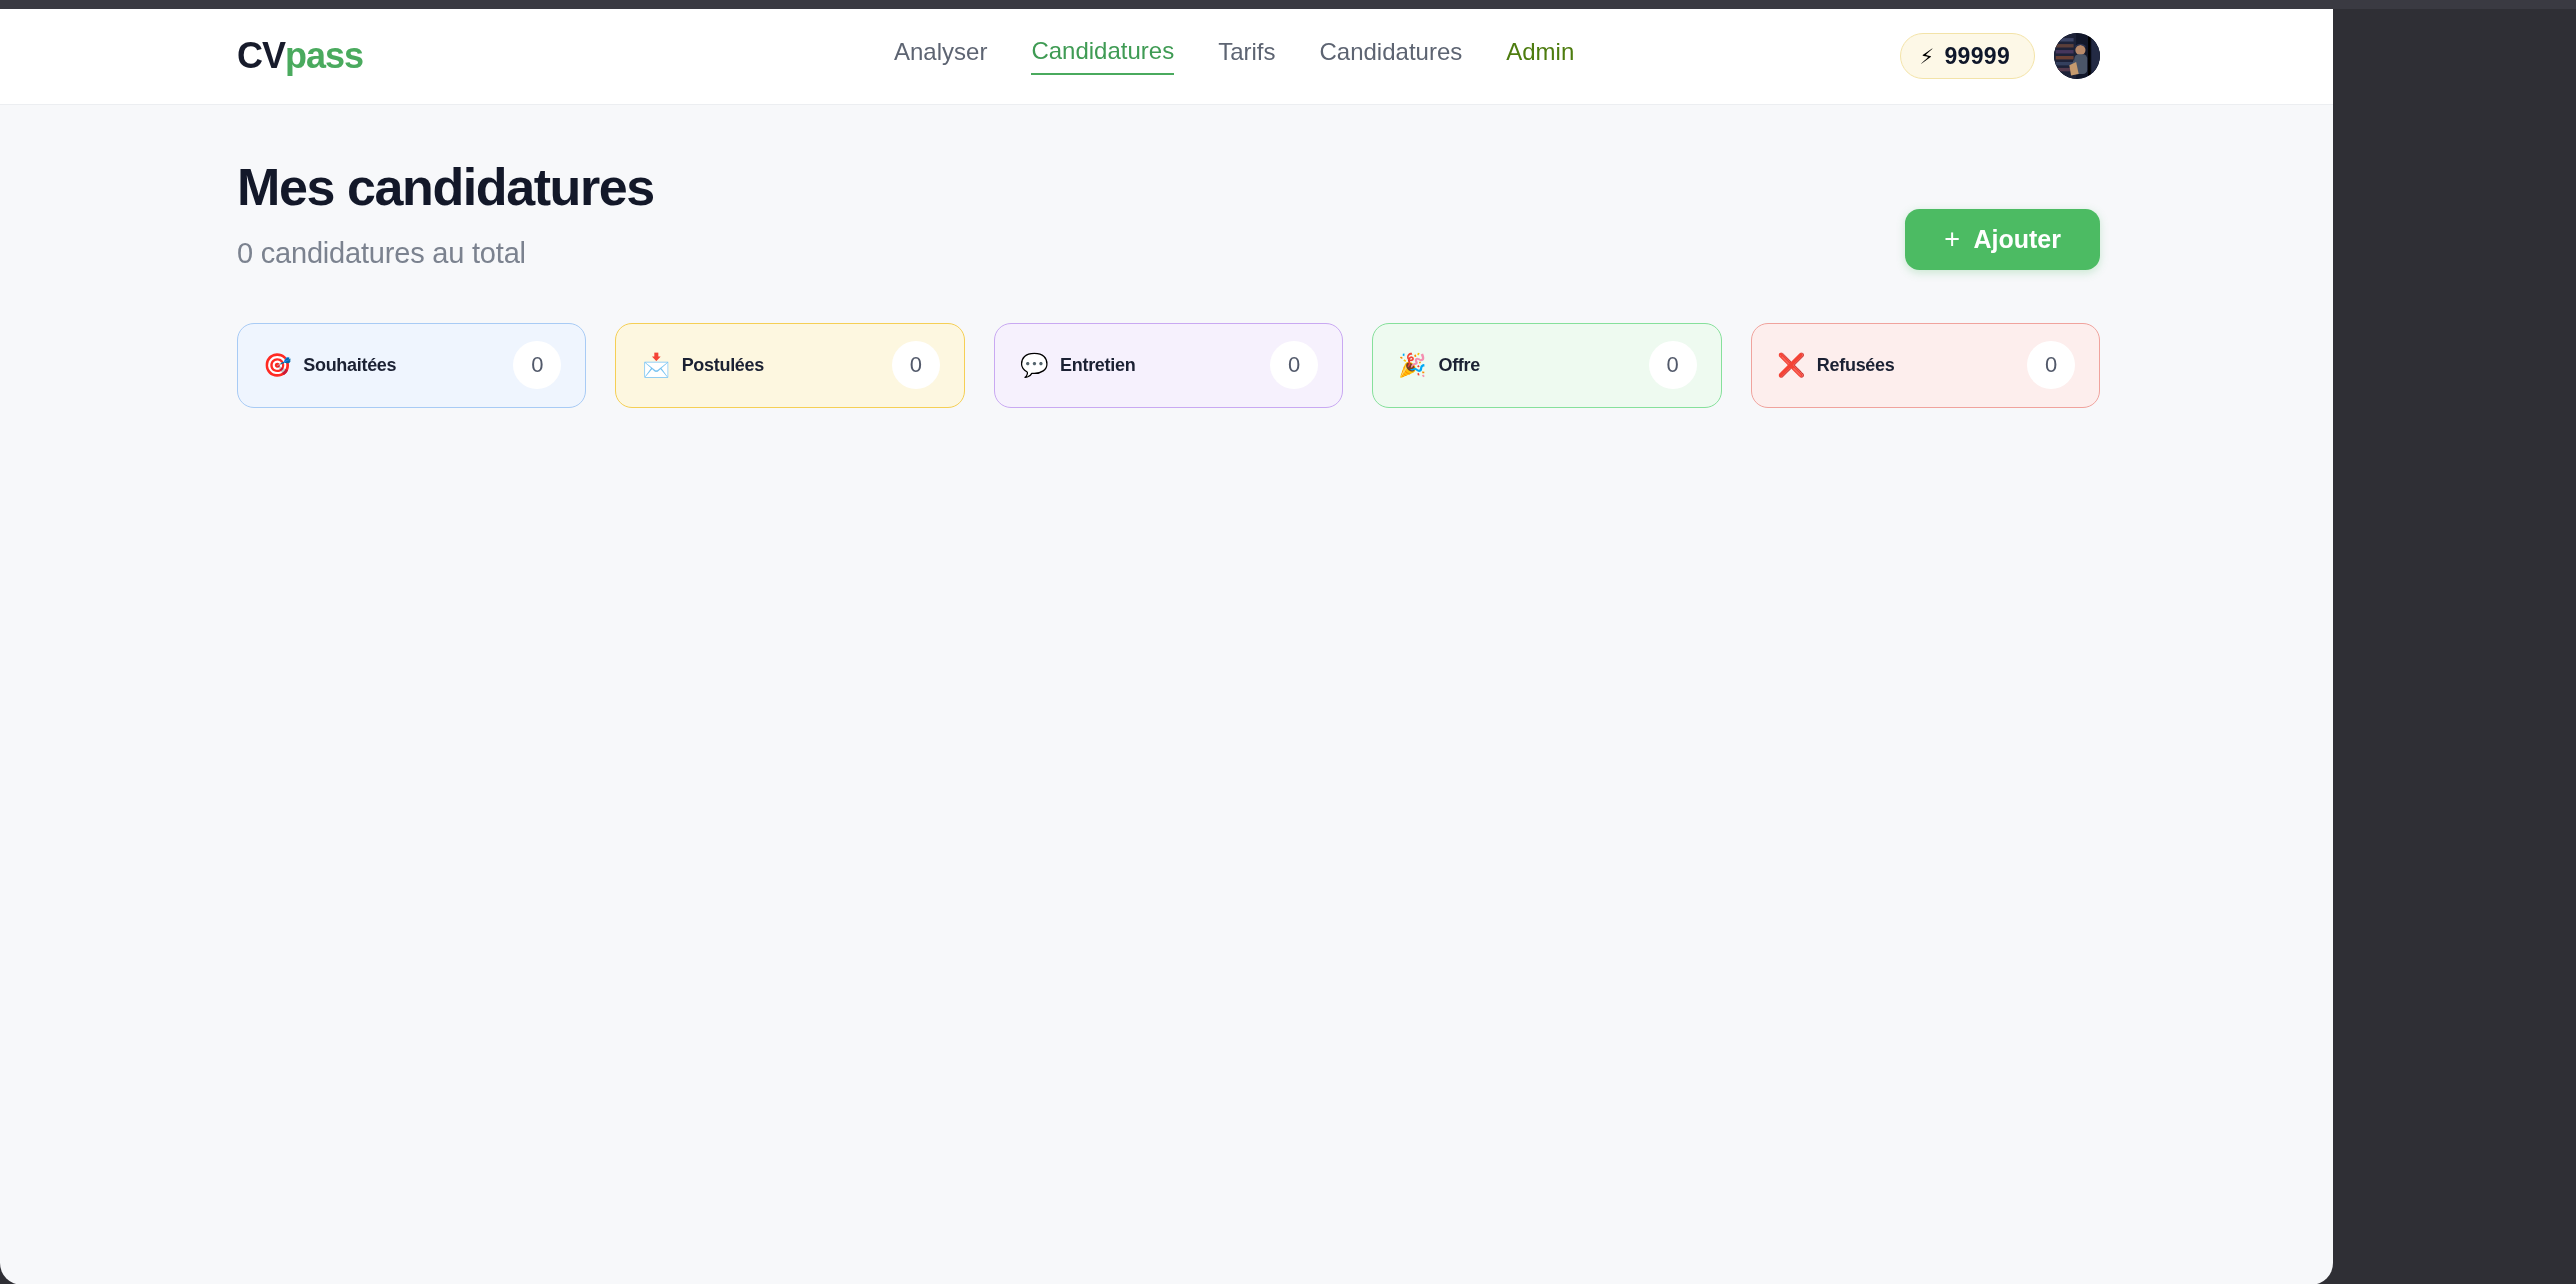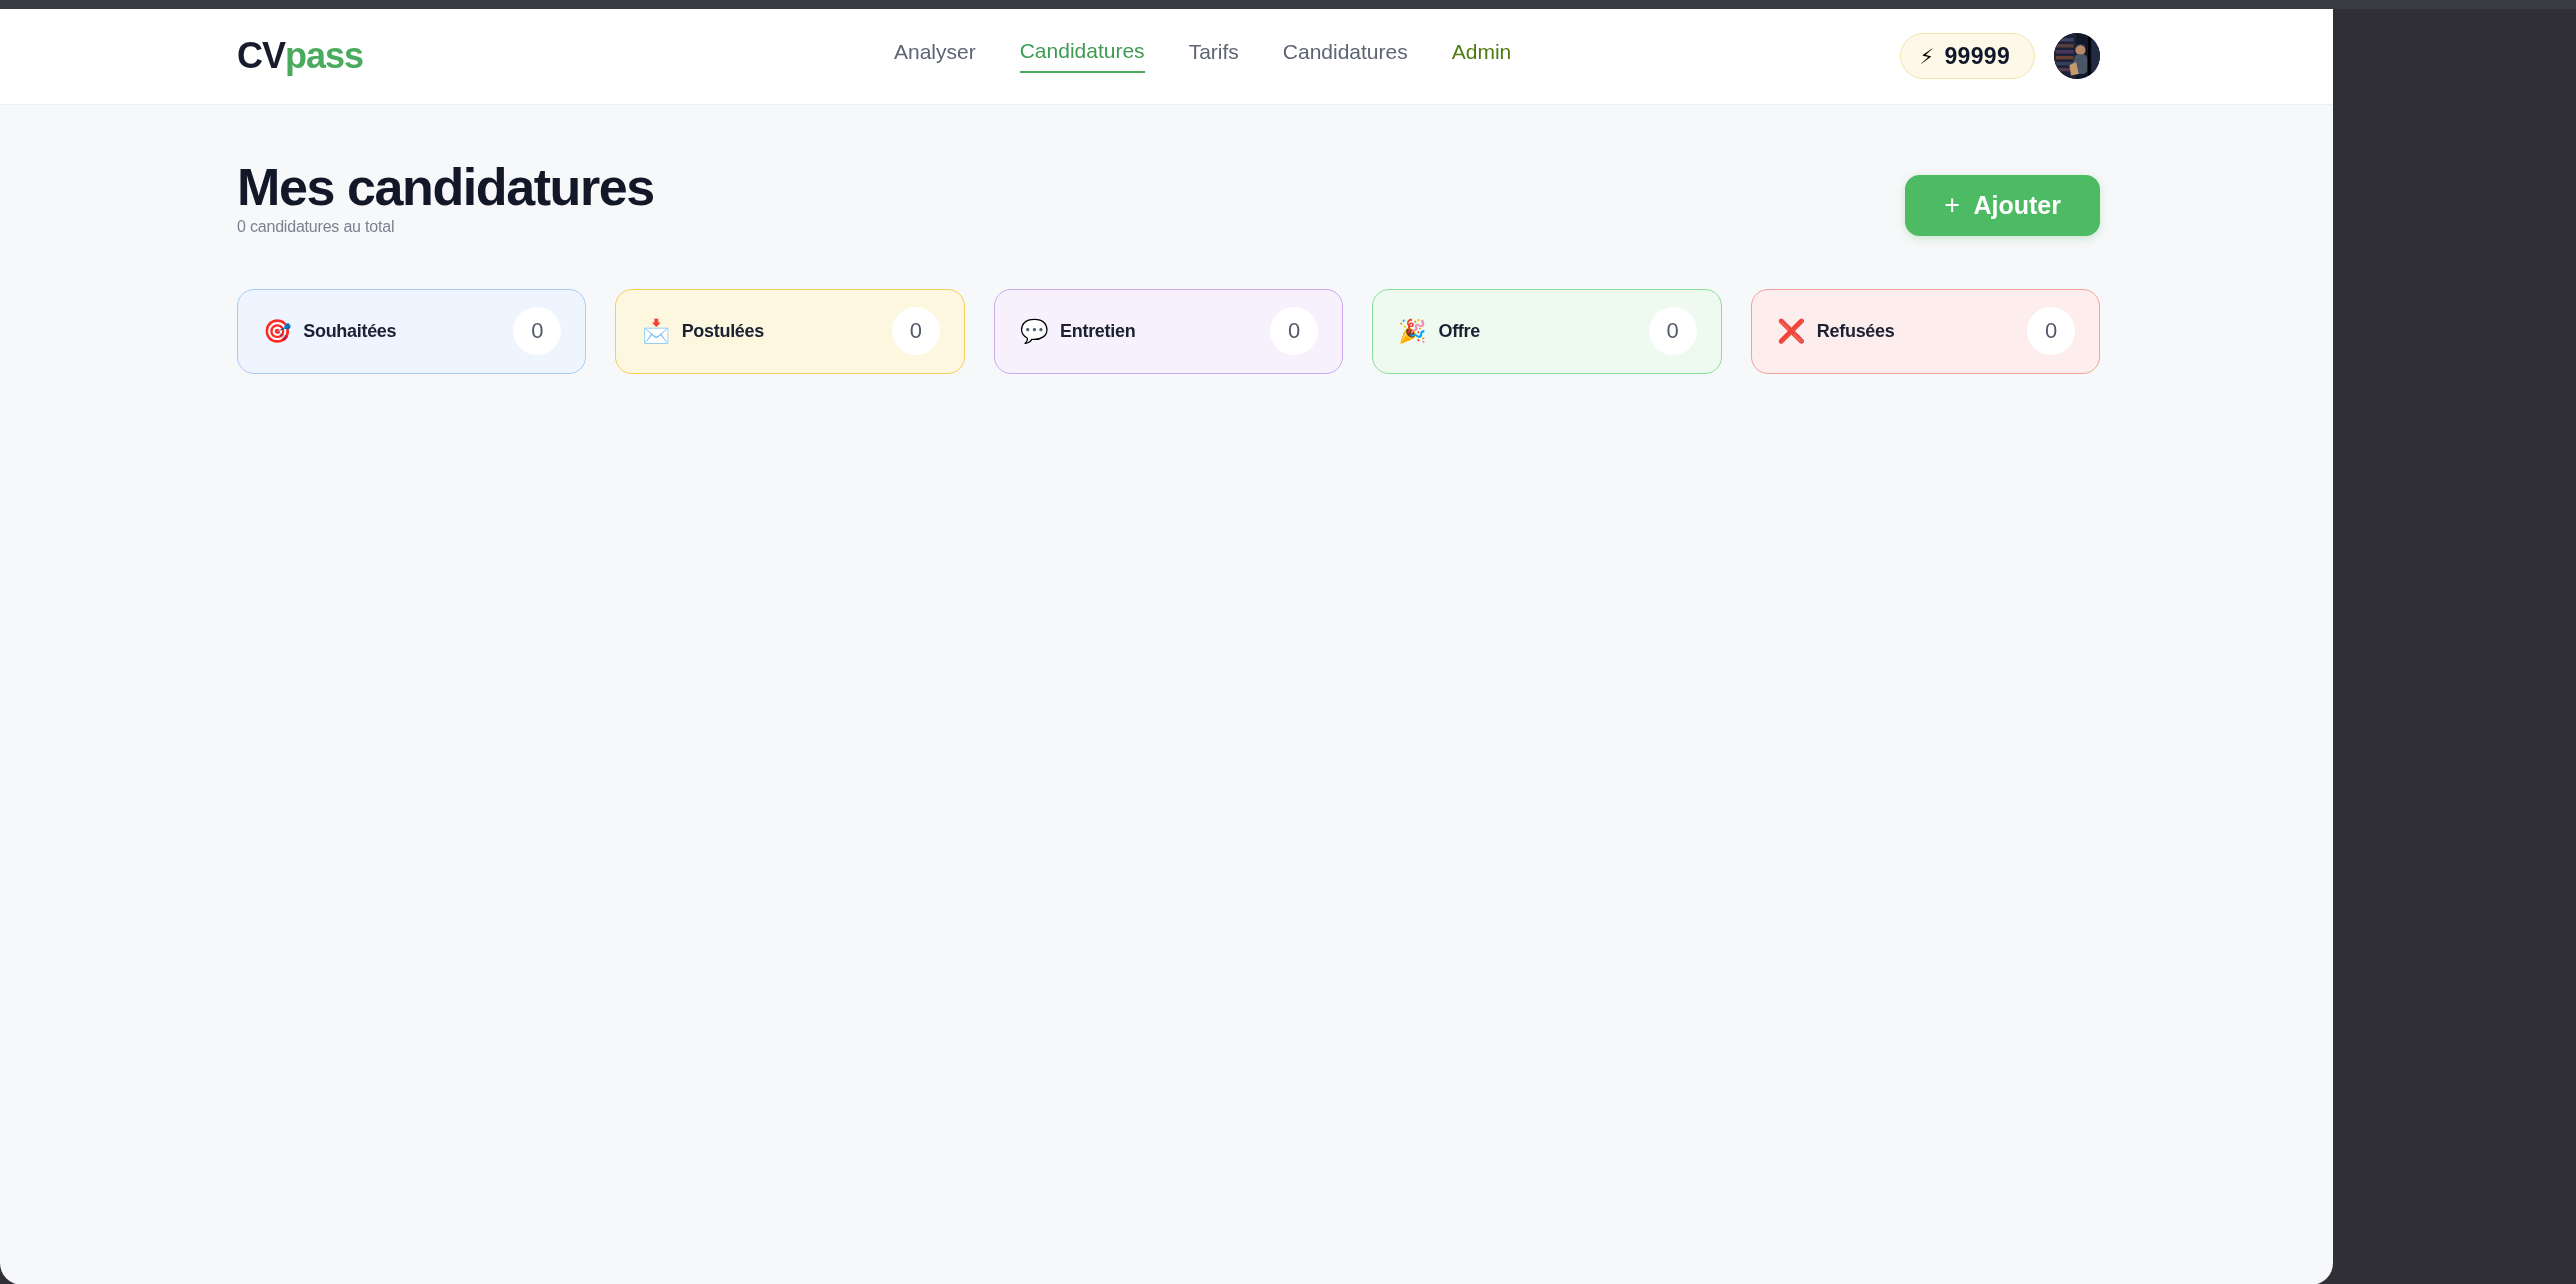--- a/index.html
+++ b/index.html
@@ -58,21 +58,21 @@
   .logo .pass { color: #4aaa5e; }
 
   .nav {
     position: absolute;
     left: 894px;
     display: flex;
     align-items: center;
     gap: 44px;
   }
   .nav-item {
-    font-size: 21px;
+    font-size: 24px;
     color: #5d6472;
     white-space: nowrap;
     padding-bottom: 7.7px;
     cursor: pointer;
   }
   .nav-item.active {
     color: #3f9b54;
     border-bottom: 2.6px solid #4aaa5e;
   }
   .nav-item.admin { color: #4d7c0f; }
@@ -129,22 +129,22 @@
   }
 
   .page-title {
     font-size: 52px;
     font-weight: 800;
     color: #131829;
     letter-spacing: -1.4px;
     line-height: 1.06;
   }
   .page-subtitle {
-    margin-top: 3px;
-    font-size: 16px;
+    margin-top: 22px;
+    font-size: 29px;
     color: #7b828f;
     letter-spacing: -0.2px;
   }
 
   .add-button {
     margin-top: 10.2px;
     display: inline-flex;
     align-items: center;
     justify-content: center;
     gap: 13.6px;

